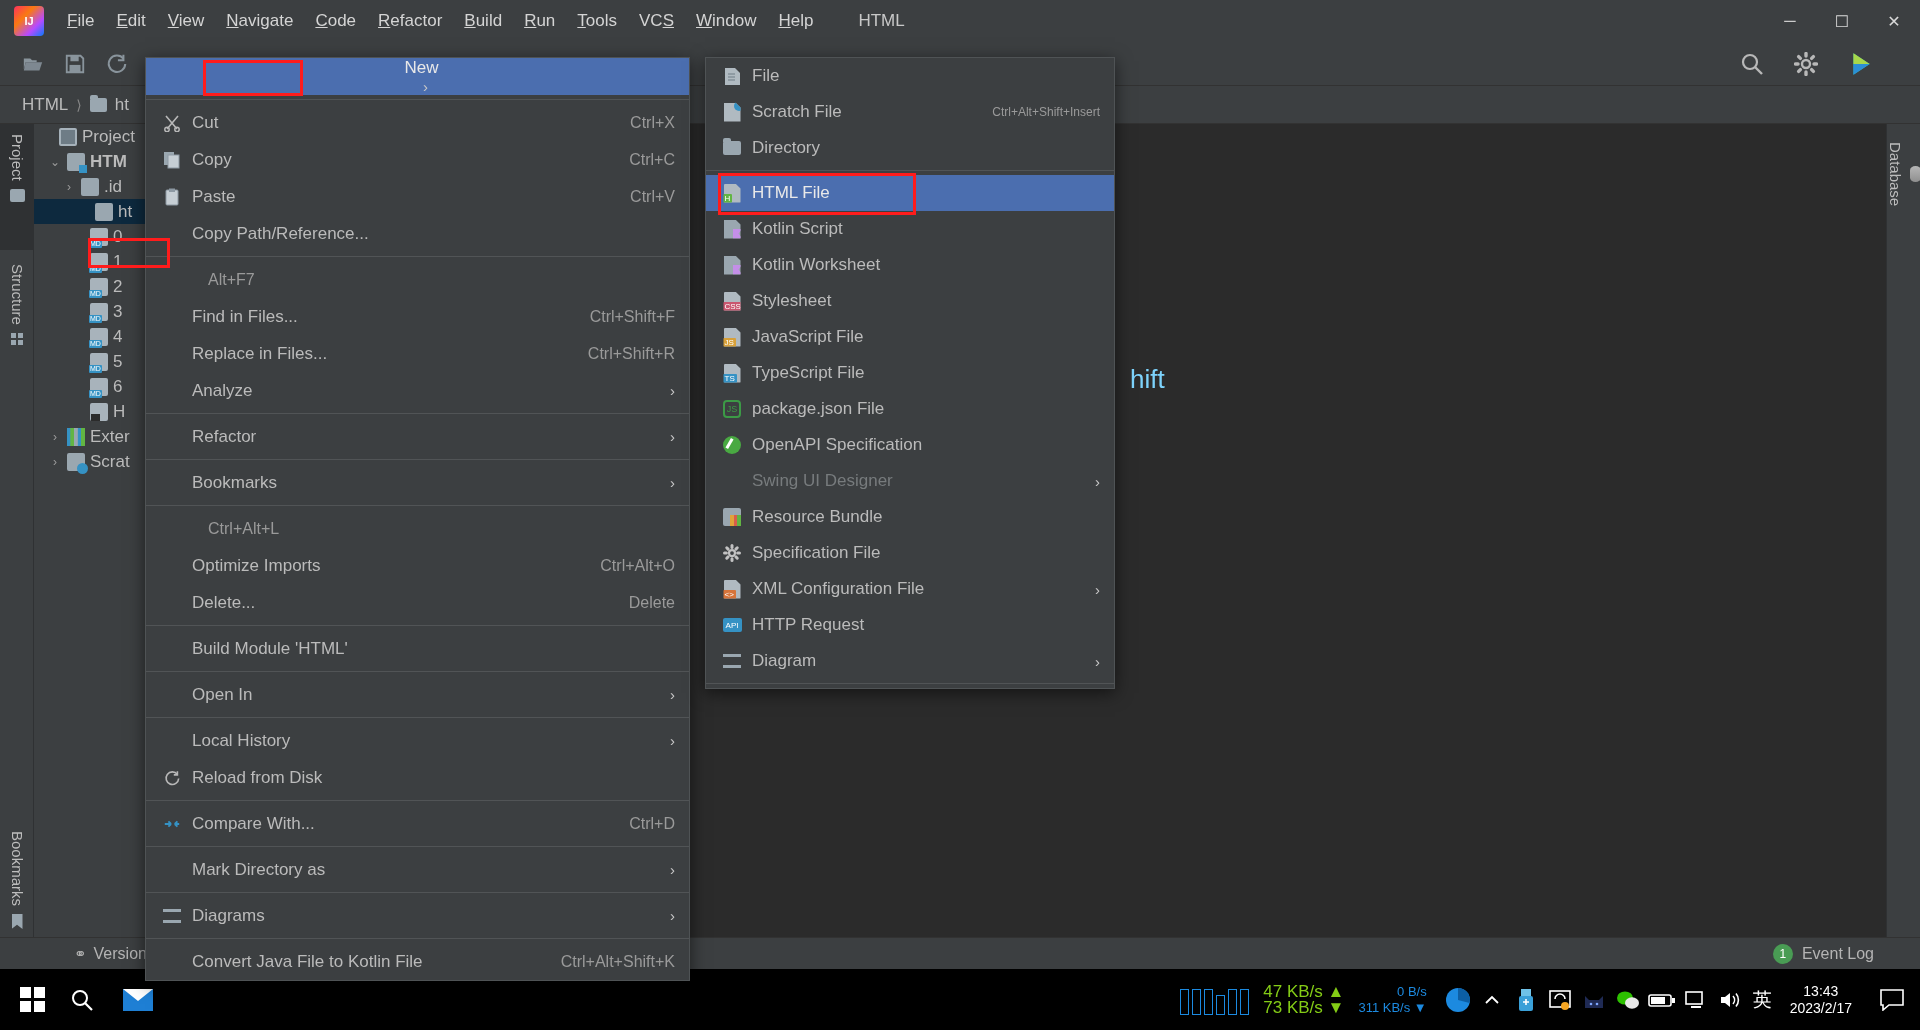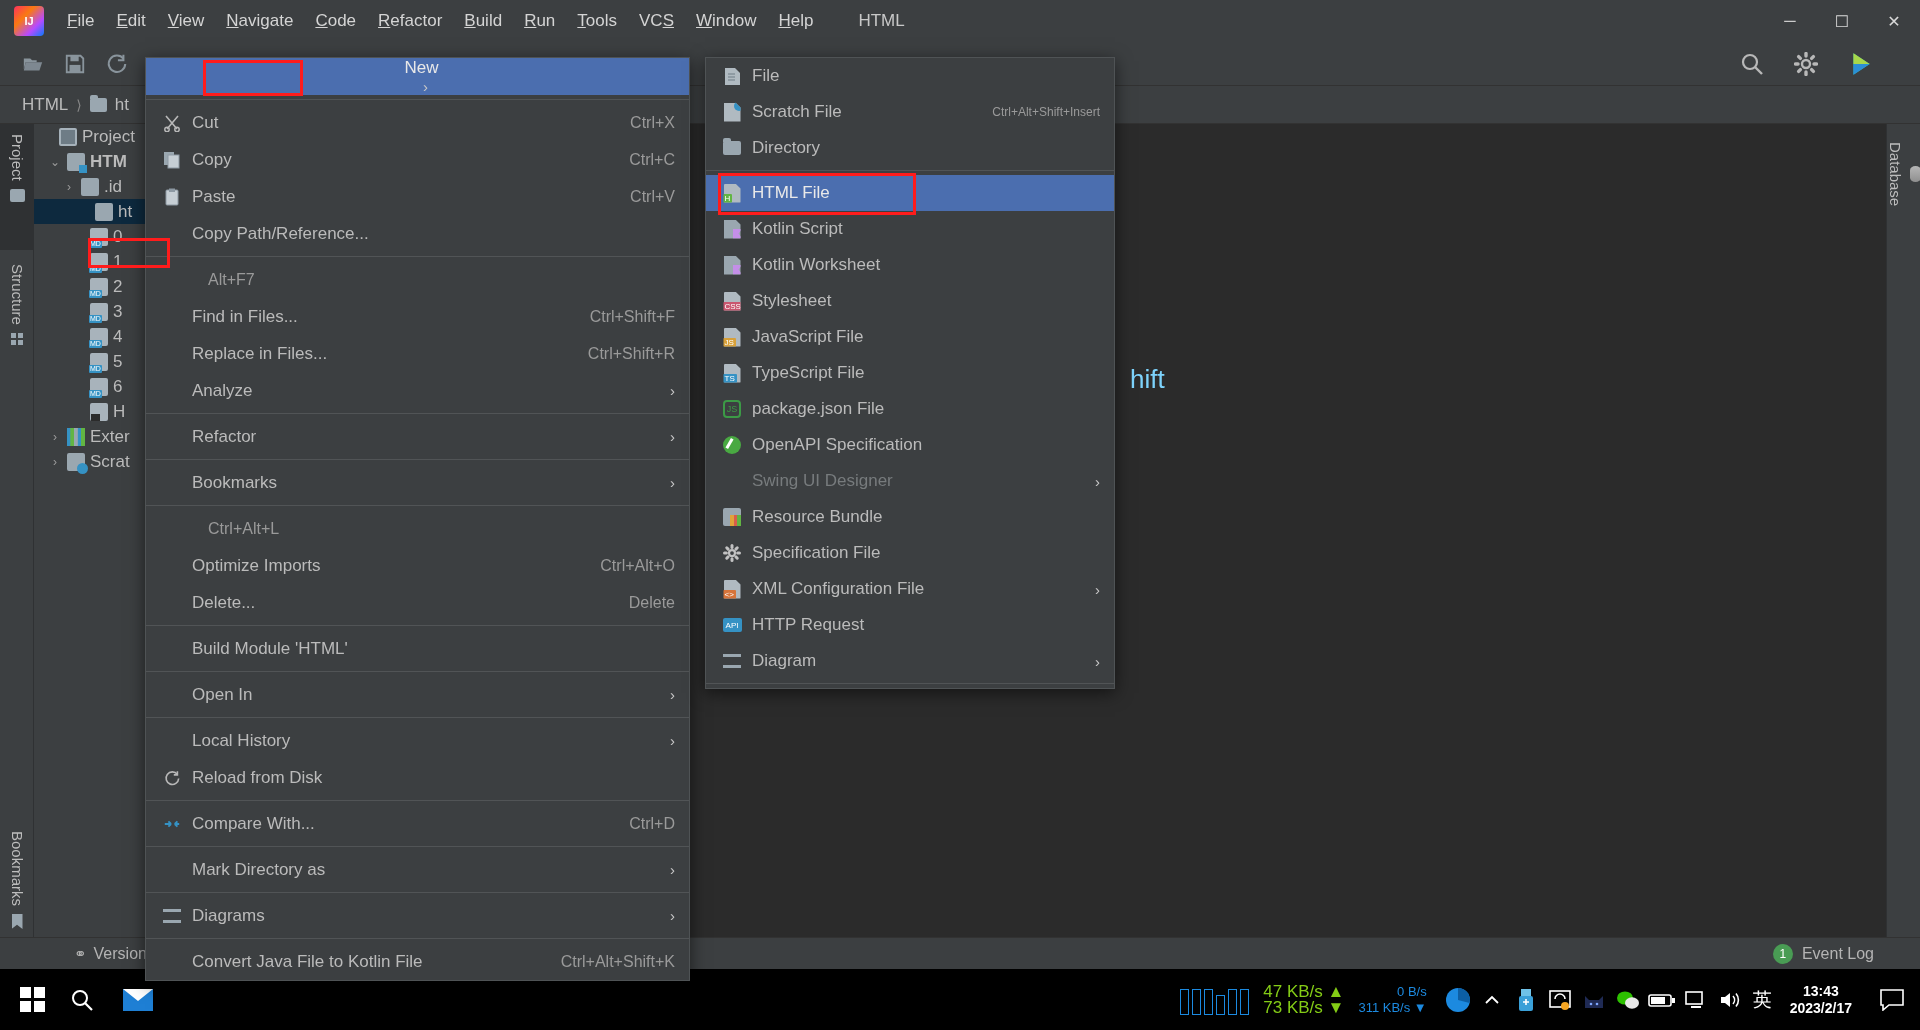--- a/index.html
+++ b/index.html
@@ -148,21 +148,21 @@
   .start-grid div { background:#ffffff; }
   .tb-search { width:56px;height:44px;display:flex;align-items:center;justify-content:center;color:#fff;}
   .tb-mail { width:56px;height:44px;display:flex;align-items:center;justify-content:center;}
   .tray { position:absolute; right:0; height:61px; display:flex; align-items:center; gap:0; }
   .netmon { display:flex; align-items:center; gap:14px; margin-right:14px;}
   .bars { display:flex; gap:3px; align-items:flex-end; height:30px;}
   .bars span { width:9px; background:transparent; border:1.6px solid #1c8ae0; }
   .netnums { color:#84cc16; font-size:17px; line-height:16px; text-align:right; }
   .netnums2 { color:#1c8ae0; font-size:13px; line-height:16px; text-align:right; }
   .tray-ic { width:34px;height:61px;display:flex;align-items:center;justify-content:center;}
-  .clock { color:#fff; font-size:14px; line-height:17px; text-align:center; margin:0 12px;font-weight:bold; }
+  .clock { color:#fff; font-size:14px; line-height:17px; text-align:center; margin:0 12px; }
   .ime { color:#fff; font-size:19px; margin:0 6px;}
 
   
   .ctx {
     position:absolute; left:145px; top:57px; width:545px;
     background:#3c3f41; border:1px solid #4f5355;
     box-shadow:0 4px 16px rgba(0,0,0,.55); z-index:50;
     padding:0; font-size:17px;
   }
   .ctx-row {

